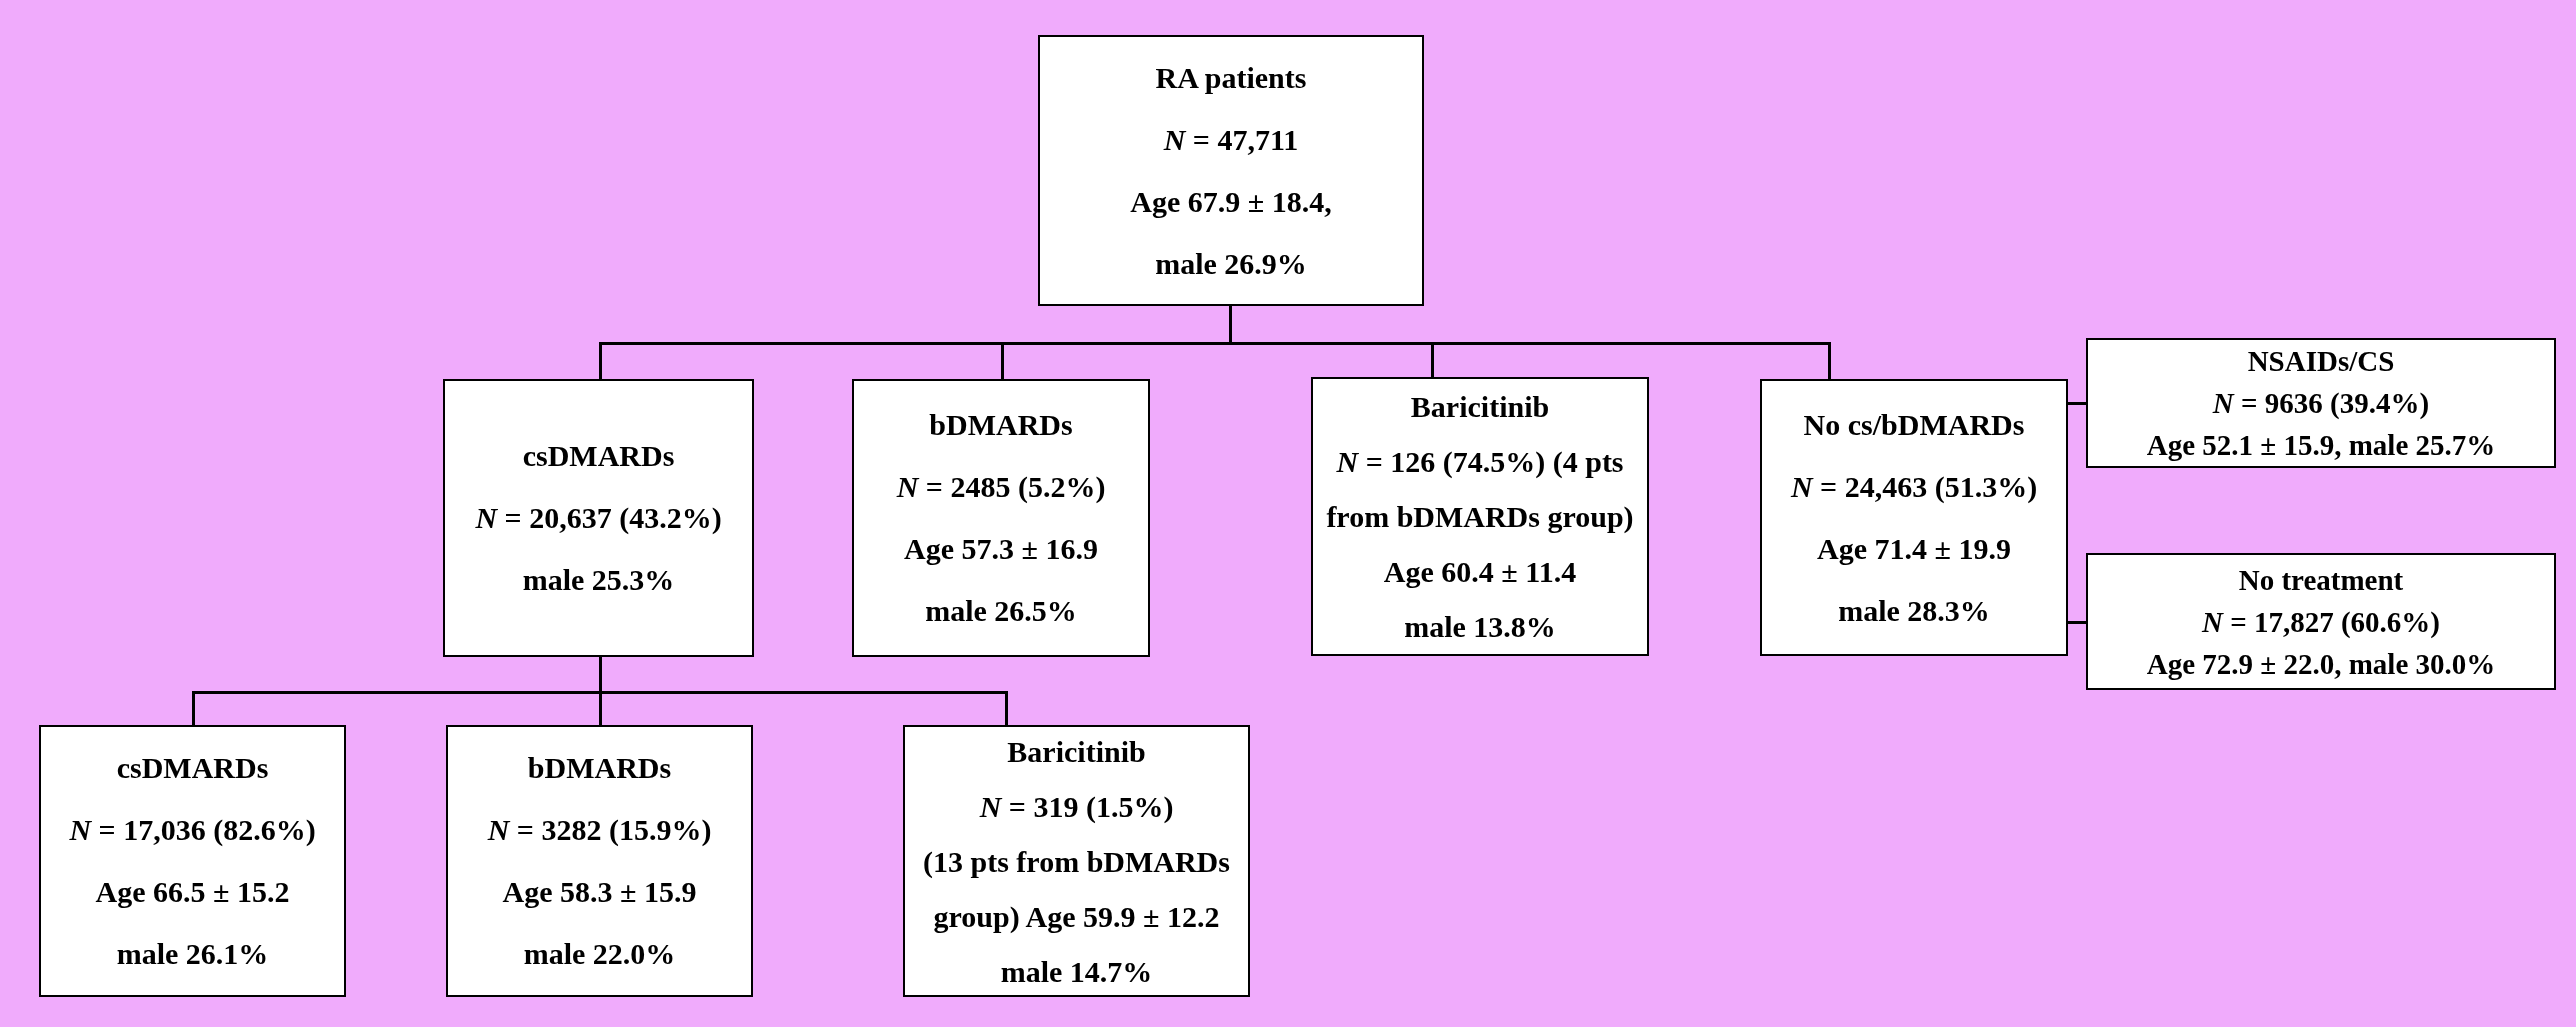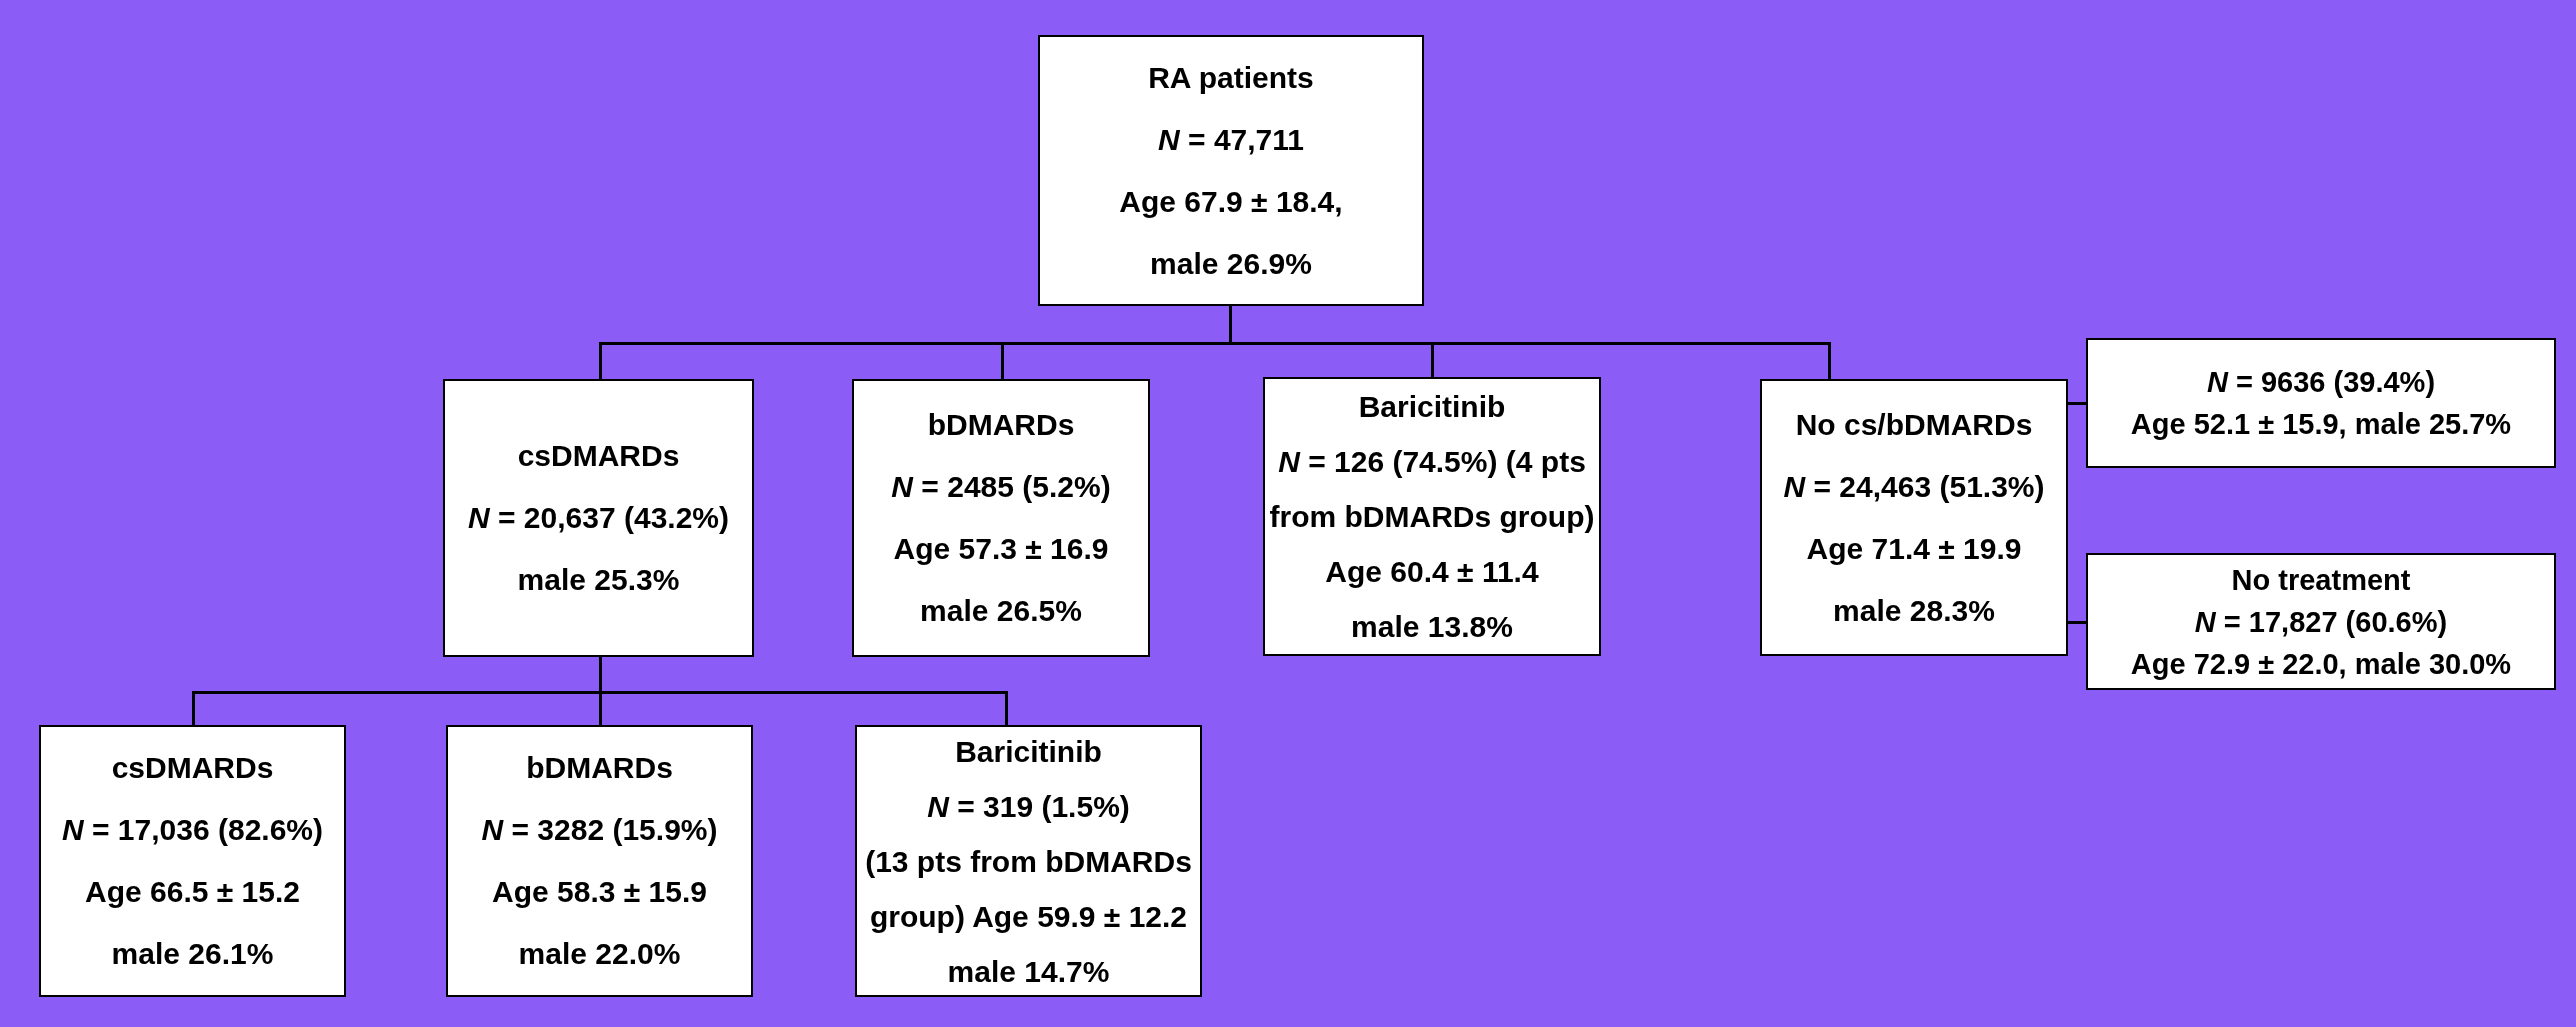--- a/index.html
+++ b/index.html
@@ -1,37 +1,37 @@
 <!DOCTYPE html>
 <html style="font-size:9.3px"><head>
 <meta charset="utf-8">
 <style>
   html, body { margin: 0; padding: 0; background: #ffffff; }
   #figure {
     position: relative;
     width: 2576px;
     height: 1027px;
-    background: #8b5cf6;
-    font-family: Liberation Sans, sans-serif;
+    background: #f0abfc;
+    font-family: Liberation Serif, serif;
   }
   .box {
     position: absolute;
     box-sizing: border-box;
     border: 2.9px solid #000000;
     background: #ffffff;
     display: flex;
     flex-direction: column;
     justify-content: center;
     text-align: center;
     font-weight: bold;
     color: #000000;
     padding: 0 3.5px;
   }
   .std   { font-size: 30px; line-height: 62px; }
-  .tight { font-size: 30px; line-height: 55px;  }
+  .tight { font-size: 30px; line-height: 55px; margin-left: 48px;  }
   .side  { font-size: 29px; line-height: 42px;  }
   .nv    { font-style: italic; }
   .bline { width: 100%; }
   .edge  { position: absolute; background: #000000; }
 </style>
 </head>
 <body>
 
 <div id="figure">
 
@@ -81,20 +81,21 @@
   </div>
 
   <div class="box std" style="left:1760px; top:379px; width:308px; height:277px;">
     <div class="bline">No cs/bDMARDs</div>
     <div class="bline"><span class="nv">N</span><span> = 24,463 (51.3%)</span></div>
     <div class="bline">Age 71.4 ± 19.9</div>
     <div class="bline">male 28.3%</div>
   </div>
 
   <div class="box side" style="left:2086px; top:338px; width:470px; height:130px;">
+    <div class="bline">NSAIDs/CS</div>
     <div class="bline"><span class="nv">N</span><span> = 9636 (39.4%)</span></div>
     <div class="bline">Age 52.1 ± 15.9, male 25.7%</div>
   </div>
 
   <div class="box side" style="left:2086px; top:553px; width:470px; height:137px;">
     <div class="bline">No treatment</div>
     <div class="bline"><span class="nv">N</span><span> = 17,827 (60.6%)</span></div>
     <div class="bline">Age 72.9 ± 22.0, male 30.0%</div>
   </div>
 

